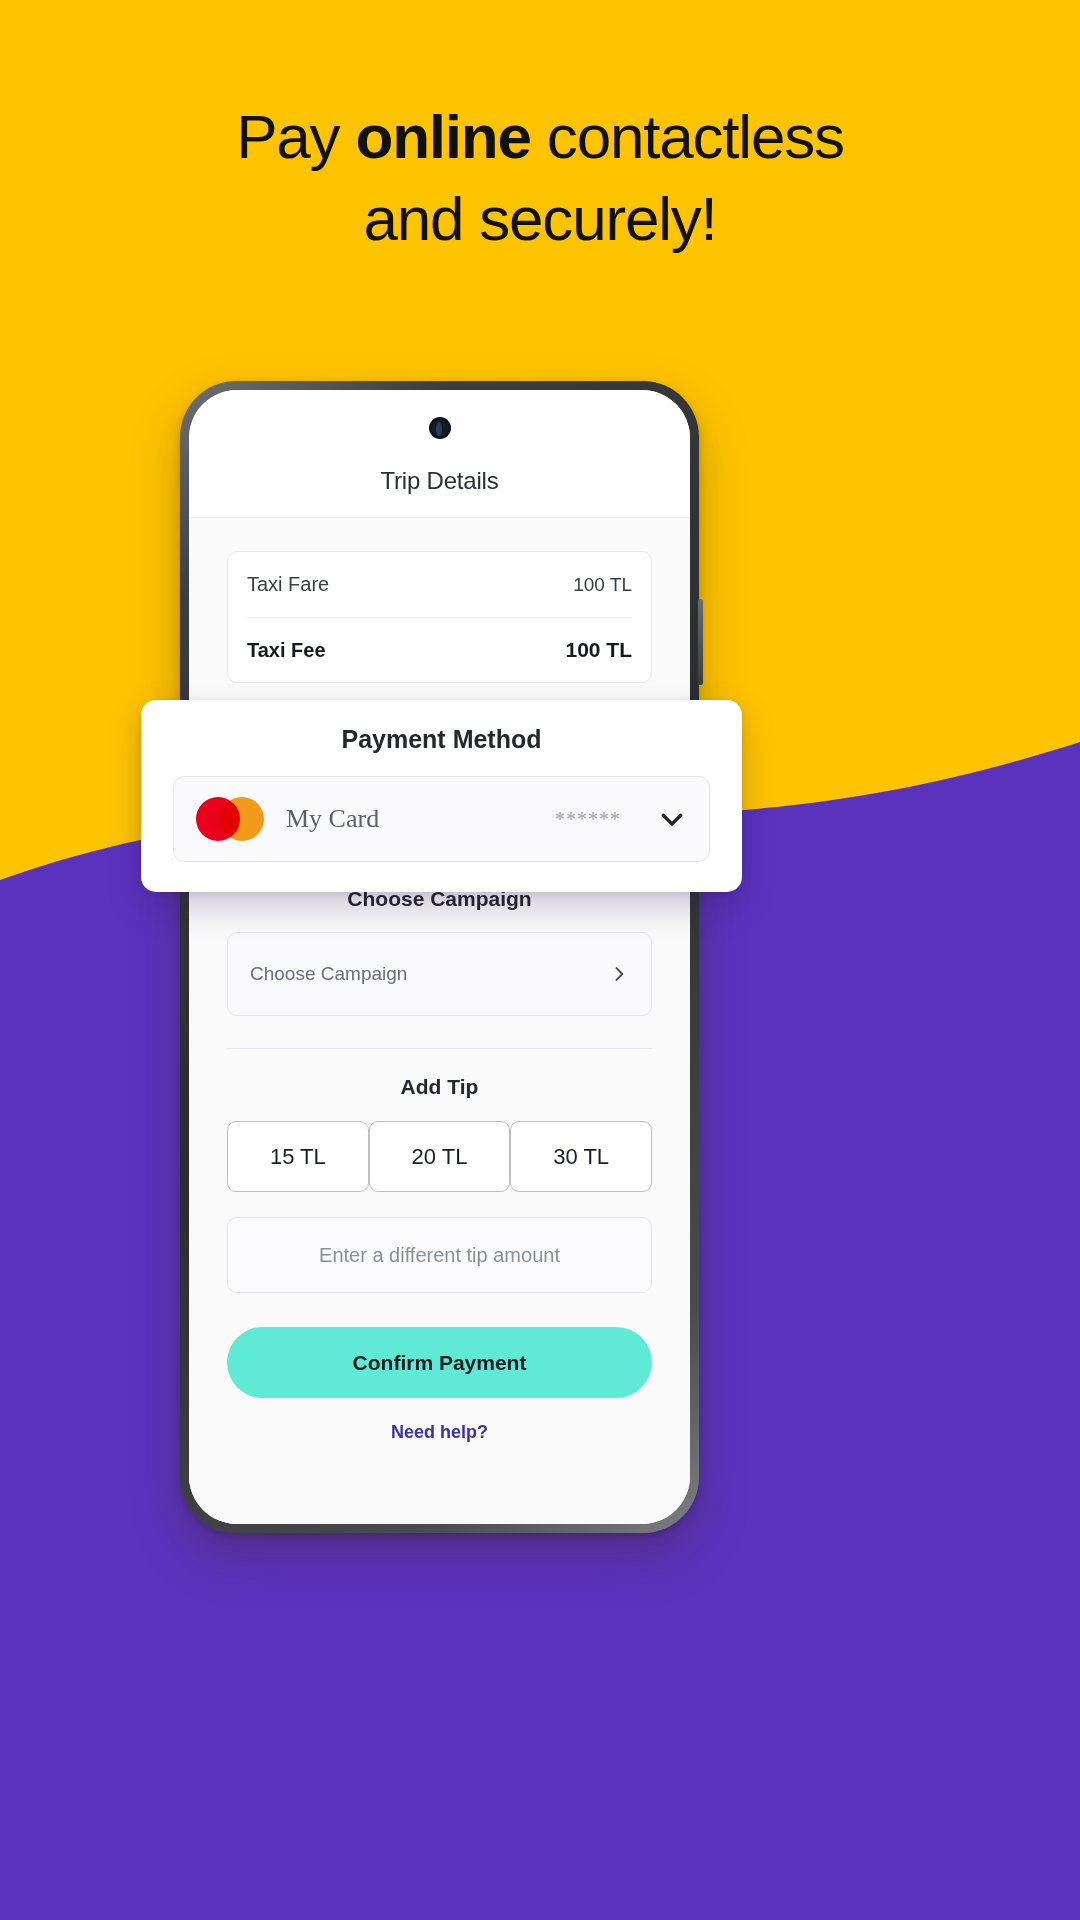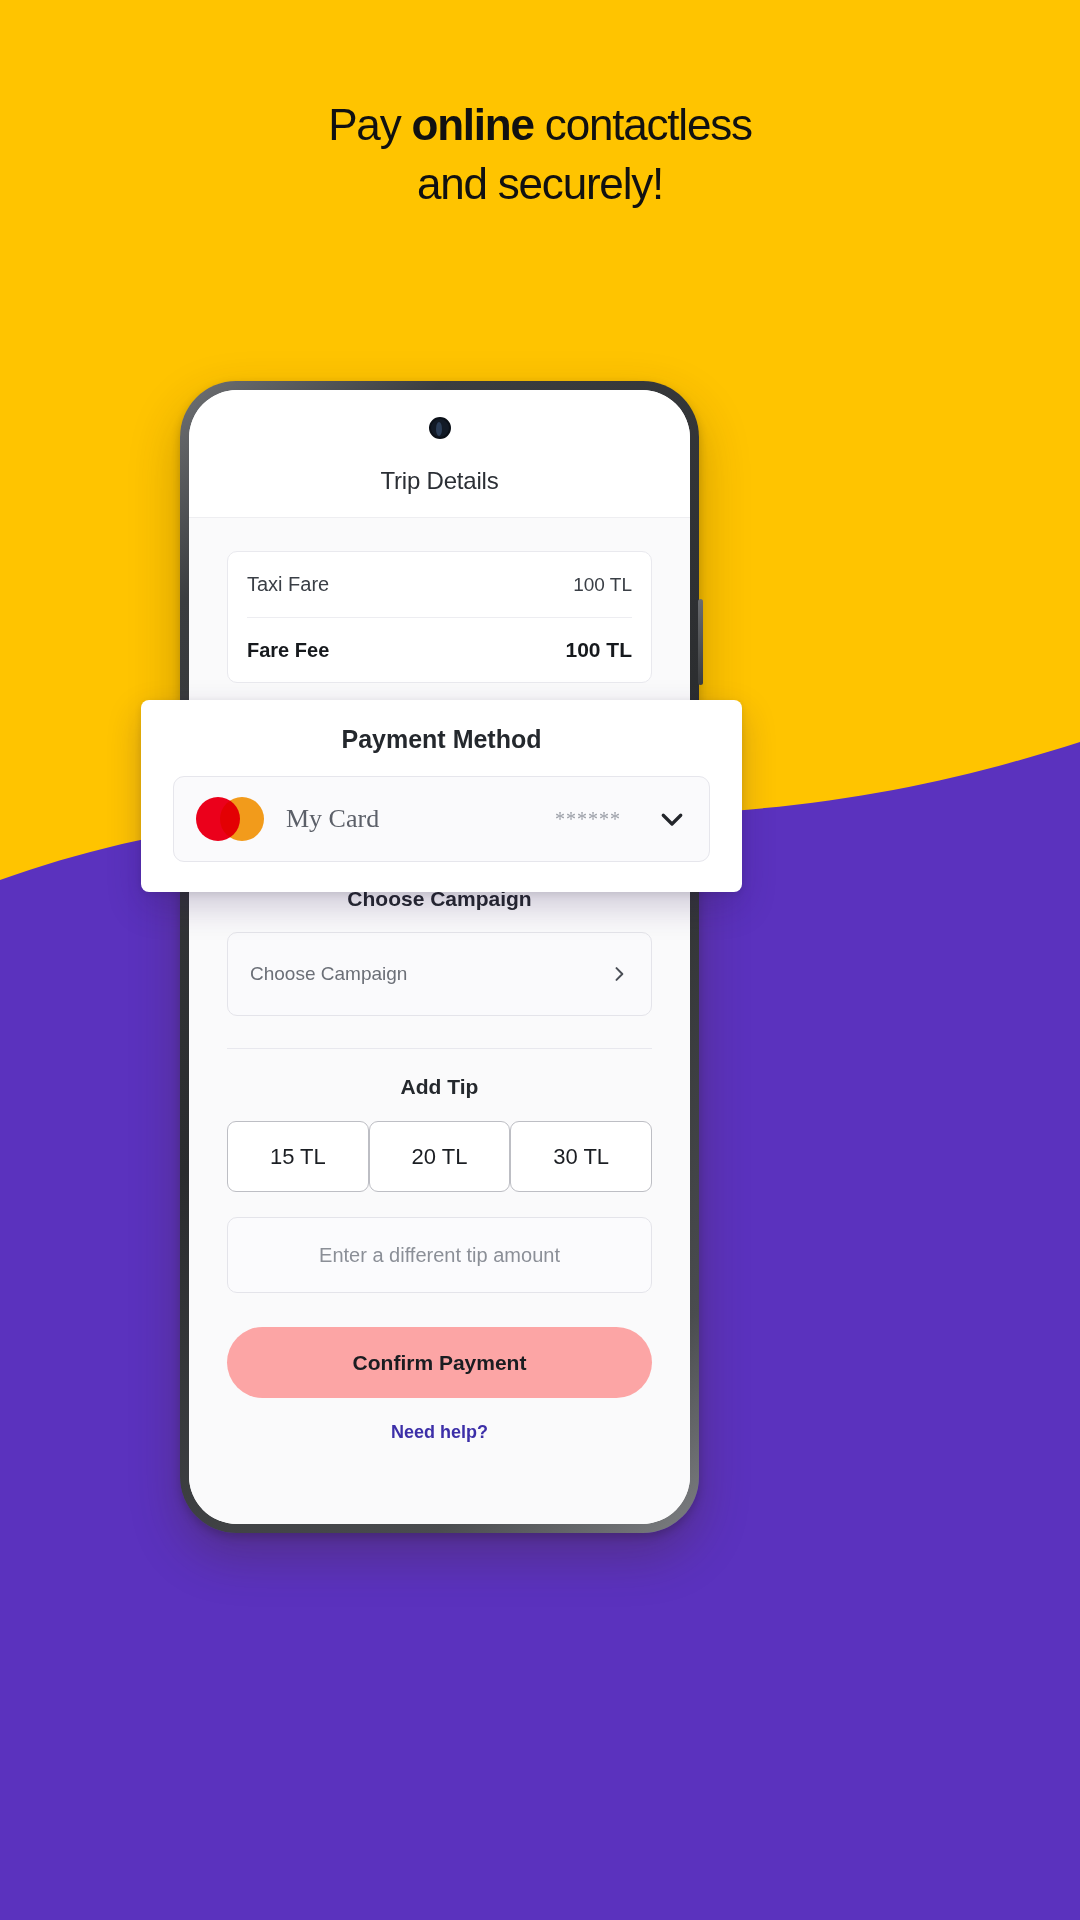--- a/index.html
+++ b/index.html
@@ -23,21 +23,21 @@
     pointer-events: none;
   }
 
   
   #headline {
     position: absolute;
     left: 0; top: 96px;
     width: 1080px;
     text-align: center;
     color: #111111;
-    font-size: 44px;
+    font-size: 62px;
     line-height: 1.33;
     letter-spacing: -1.2px;
     font-weight: 400;
     z-index: 5;
   }
   #headline .strong { font-weight: 800; }
 
   
   #phone {
     position: absolute;
@@ -166,21 +166,21 @@
     background: #FBFBFD;
     border: 1px solid #e4e4ea;
     border-radius: 10px;
     display: flex; align-items: center; justify-content: center;
     font-size: 20px; color: #8b8f97;
   }
 
   .confirm-btn {
     margin-top: 34px;
     height: 71px;
-    background: #fca5a5;
+    background: #5eead4;
     border-radius: 36px;
     display: flex; align-items: center; justify-content: center;
     font-size: 21px; font-weight: 700; color: #1a1d21;
     border: none; width: 100%;
     font-family: "Liberation Sans", sans-serif;
   }
 
   .need-help {
     margin-top: 24px;
     text-align: center;
@@ -188,21 +188,21 @@
     font-weight: 700;
     color: #3c2fa8;
   }
 
   
   #payment-card {
     position: absolute;
     left: 141px; top: 700px;
     width: 601px;
     background: #FFFFFF;
-    border-radius: 8px;
+    border-radius: 15px;
     box-shadow: 0 14px 34px rgba(40,20,80,.22), 0 2px 8px rgba(0,0,0,.10);
     padding: 25px 32px 30px;
     z-index: 20;
   }
   #payment-card .pm-title {
     text-align: center;
     font-size: 25px; font-weight: 700;
     color: #24282d;
     margin-bottom: 22px;
   }
@@ -250,21 +250,21 @@
       </div>
 
       <div class="app-body">
 
         <div class="fare-card">
           <div class="fare-row">
             <span class="fare-label">Taxi Fare</span>
             <span class="fare-value">100 TL</span>
           </div>
           <div class="fare-row total">
-            <span class="fare-label">Fare Fee</span>
+            <span class="fare-label">Taxi Fee</span>
             <span class="fare-value">100 TL</span>
           </div>
         </div>
 
         <div class="covered-gap"></div>
 
         <div class="section-title">Choose Campaign</div>
         <div class="select-field">
           <span class="ph">Choose Campaign</span>
           <svg class="chev-right" viewBox="0 0 24 24" fill="none" stroke="#4a4e56" stroke-width="2.4" stroke-linecap="round" stroke-linejoin="round">

